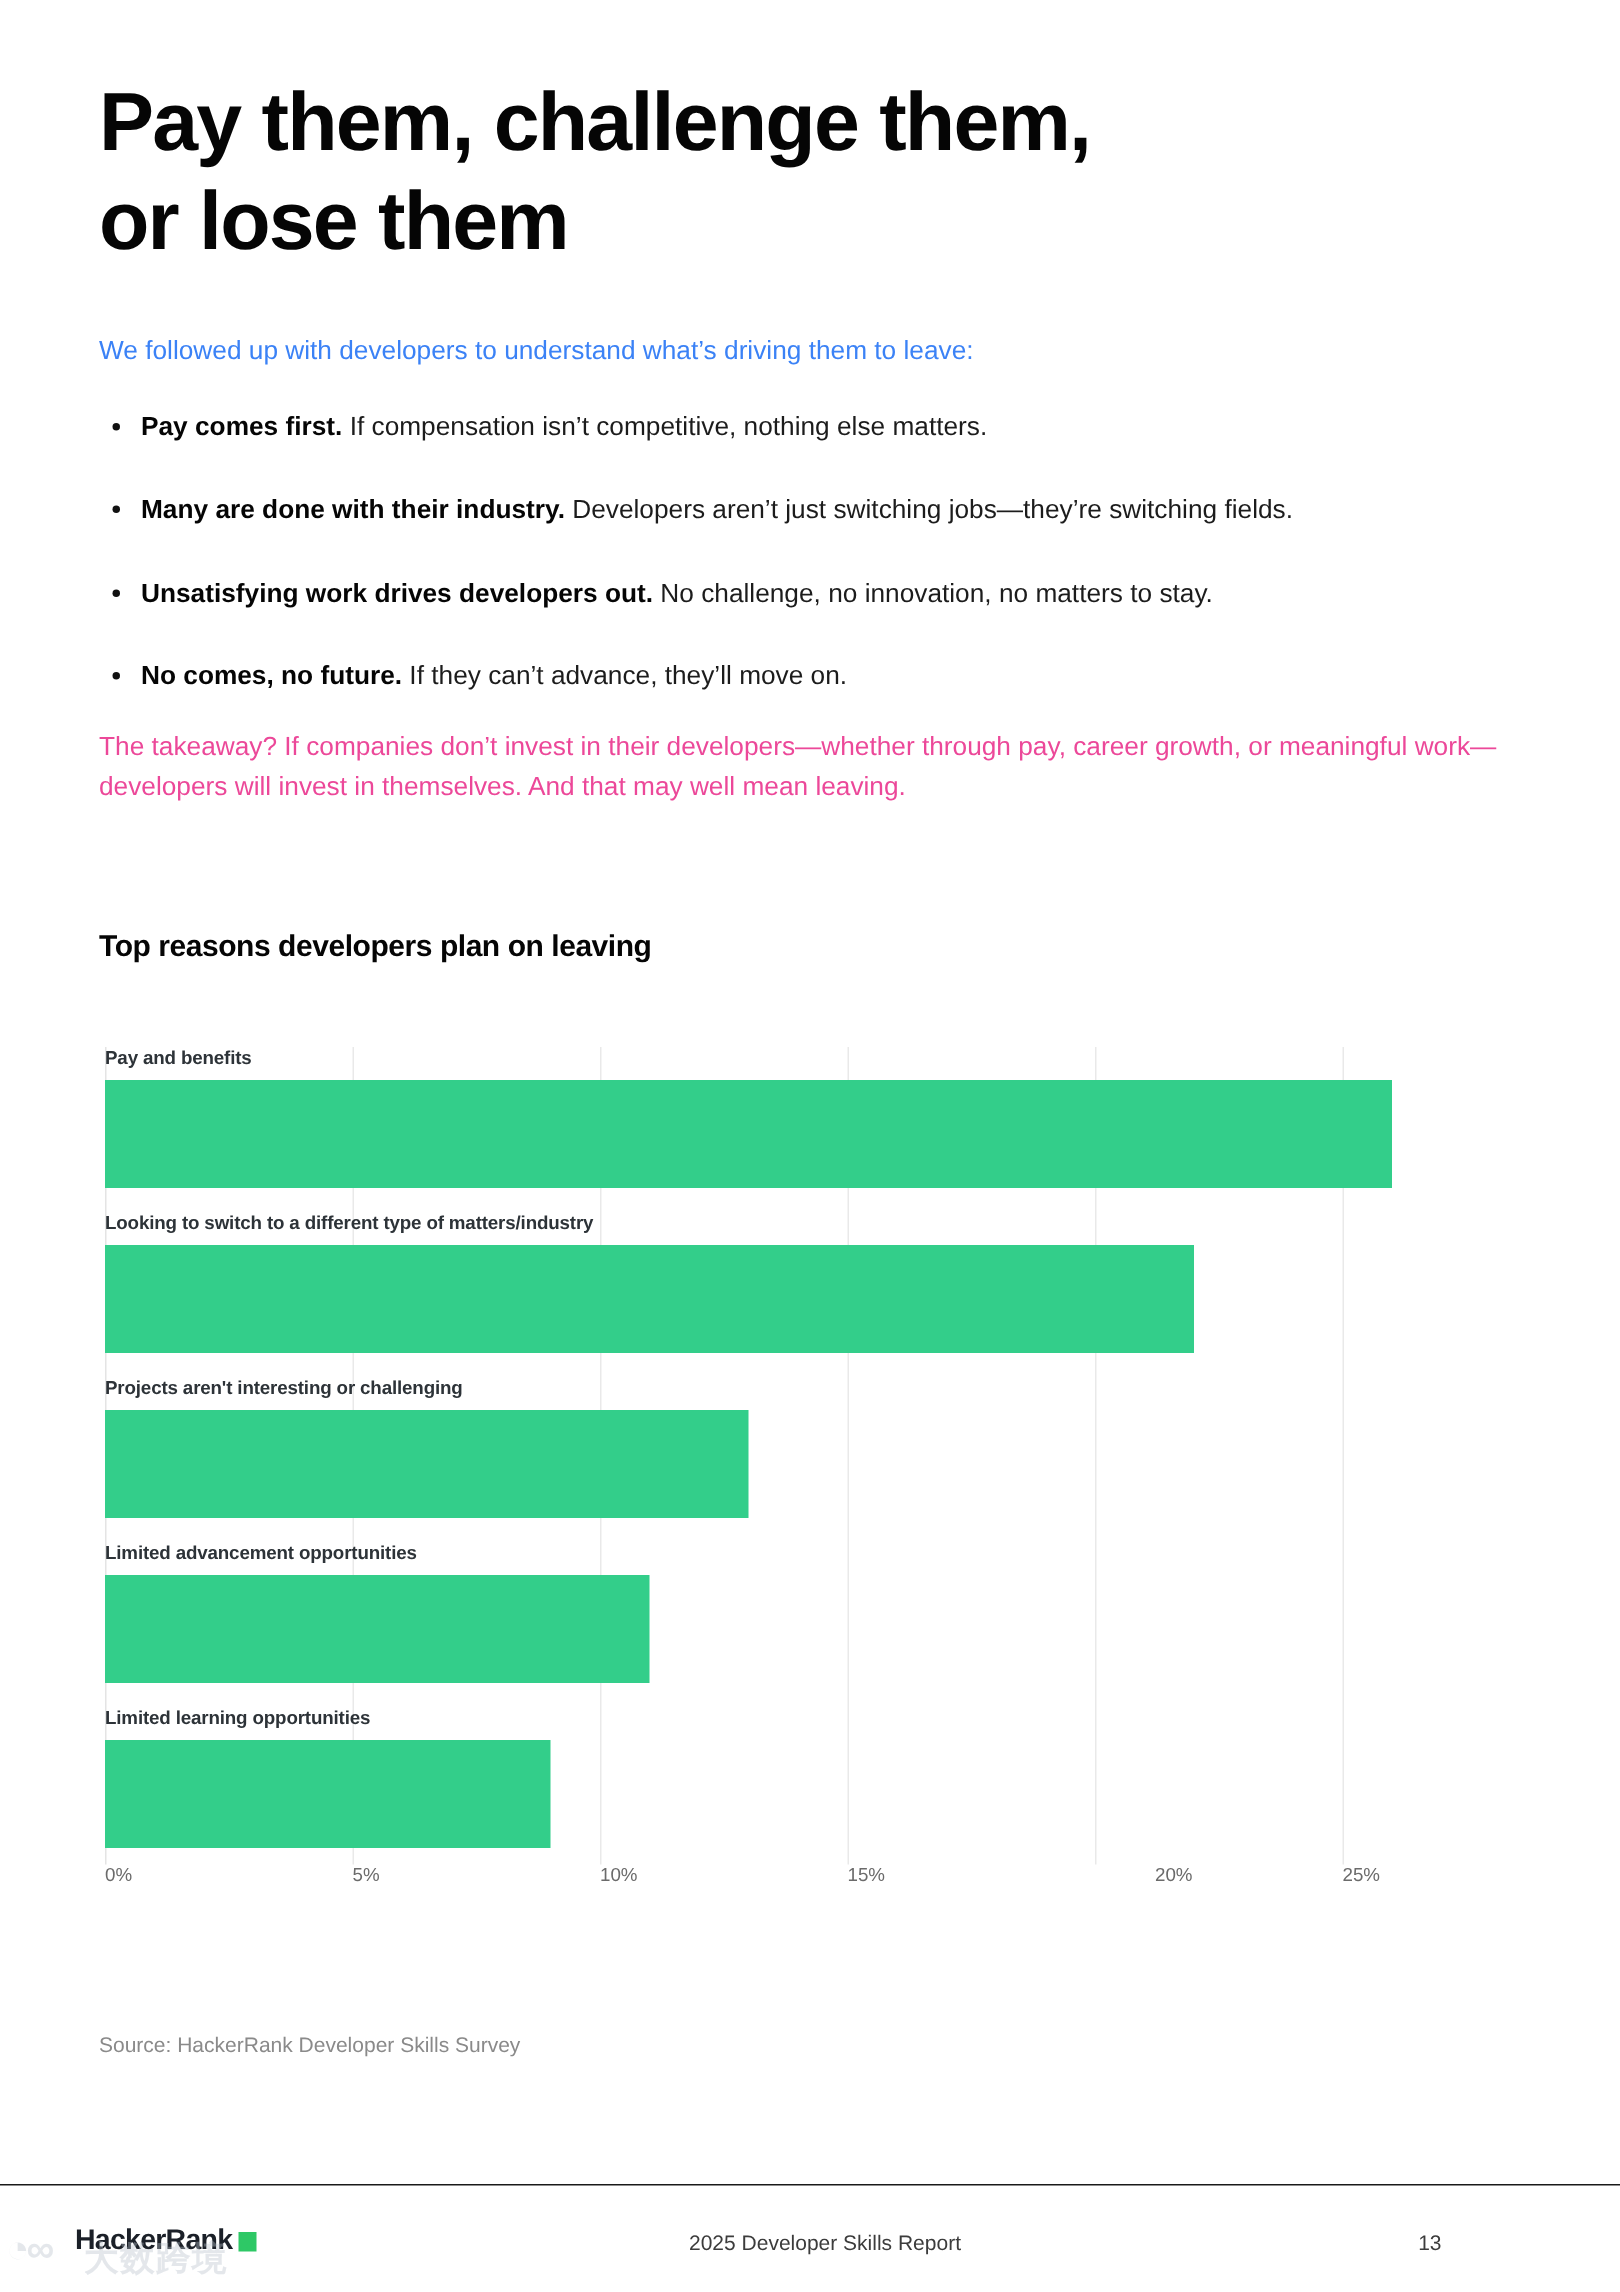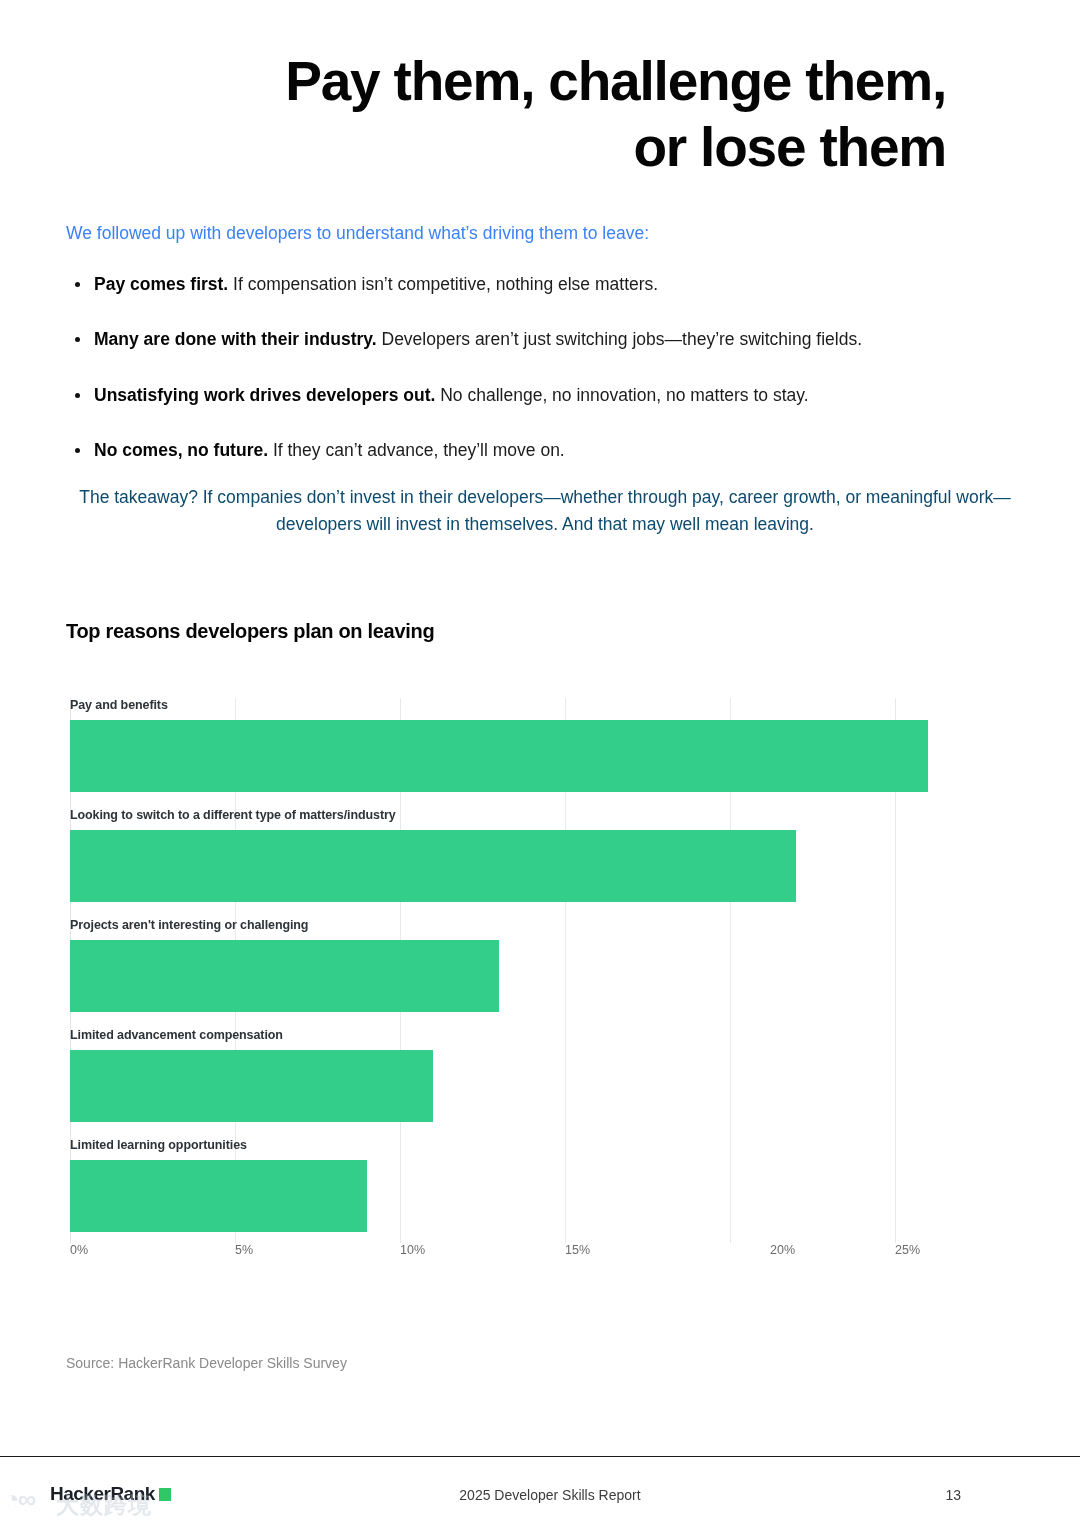--- a/index.html
+++ b/index.html
@@ -24,21 +24,20 @@
   .title {
     position: absolute;
     left: 66px;
     top: 48px;
     width: 880px;
     font-size: 55px;
     line-height: 1.2;
     font-weight: 700;
     letter-spacing: -1.2px;
     color: #050505;
-    text-align: right;
   }
   .title-line { display: block; white-space: pre; }
 
   
   .intro {
     position: absolute;
     left: 66px;
     top: 220px;
     width: 960px;
     font-size: 17.5px;
@@ -76,22 +75,21 @@
   .bullet b { font-weight: 700; color: #050505; }
 
   
   .takeaway {
     position: absolute;
     left: 66px;
     top: 484px;
     width: 958px;
     font-size: 17.5px;
     line-height: 1.52;
-    color: #0c4a6e;
-    text-align: center;
+    color: #ec4899;
   }
 
   
   .chart-title {
     position: absolute;
     left: 66px;
     top: 620px;
     font-size: 20px;
     font-weight: 700;
     color: #050505;
@@ -300,21 +298,21 @@
         </div>
         <div class="bar-row" style="top: 110px;">
           <div class="bar-label">Looking to switch to a different type of matters/industry</div>
           <div class="bar" title="22%" style="width: 726px; background: rgb(51, 206, 138);"></div>
         </div>
         <div class="bar-row" style="top: 220px;">
           <div class="bar-label">Projects aren't interesting or challenging</div>
           <div class="bar" title="13%" style="width: 429px; background: rgb(51, 206, 138);"></div>
         </div>
         <div class="bar-row" style="top: 330px;">
-          <div class="bar-label">Limited advancement compensation</div>
+          <div class="bar-label">Limited advancement opportunities</div>
           <div class="bar" title="11%" style="width: 363px; background: rgb(51, 206, 138);"></div>
         </div>
         <div class="bar-row" style="top: 440px;">
           <div class="bar-label">Limited learning opportunities</div>
           <div class="bar" title="9%" style="width: 297px; background: rgb(51, 206, 138);"></div>
         </div>
       </div>
   </div>
 
   <div class="xaxis" id="x-axis" style="left:66px;">

